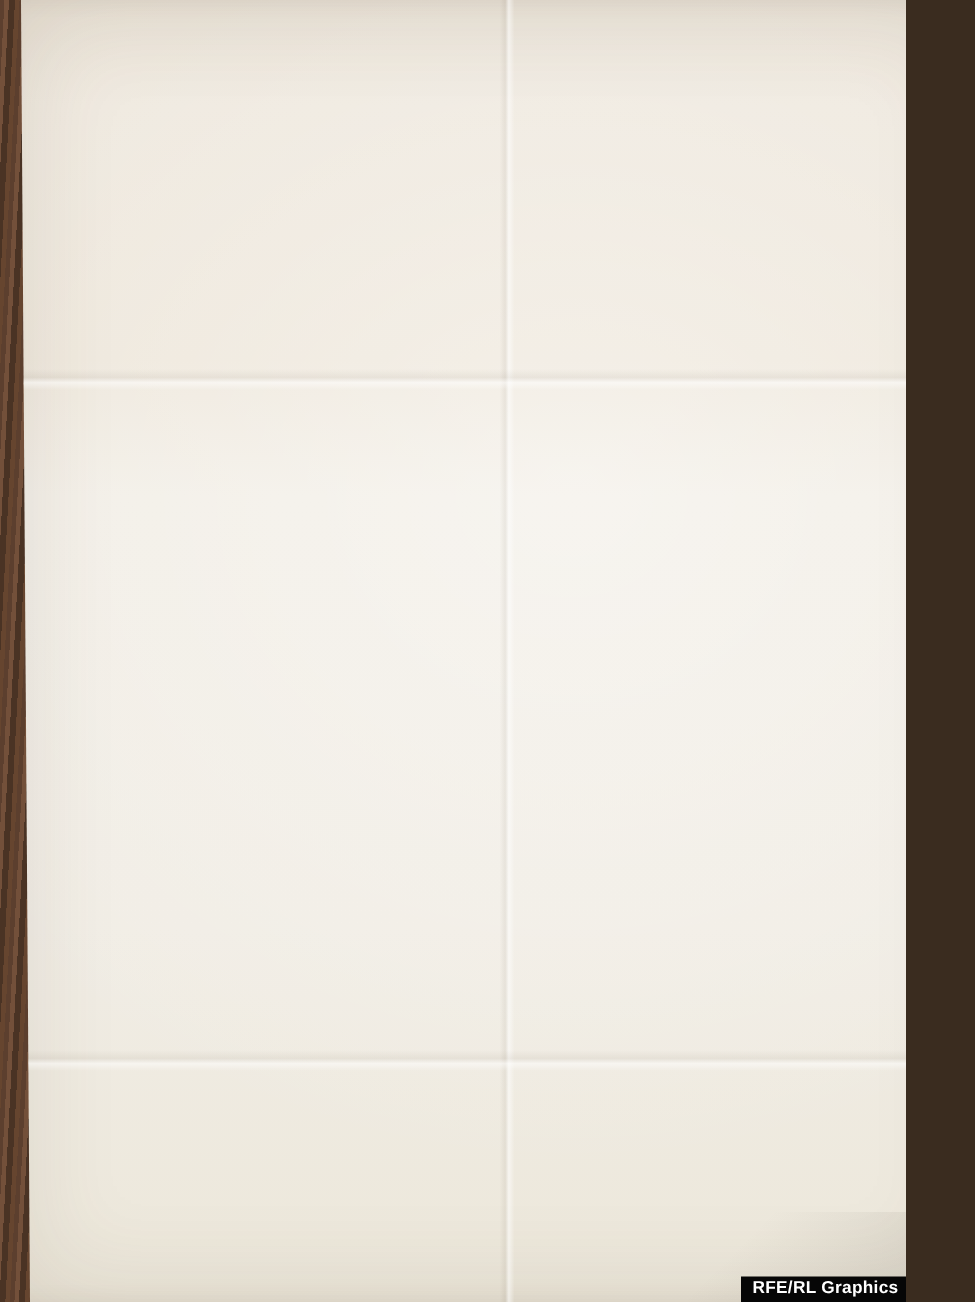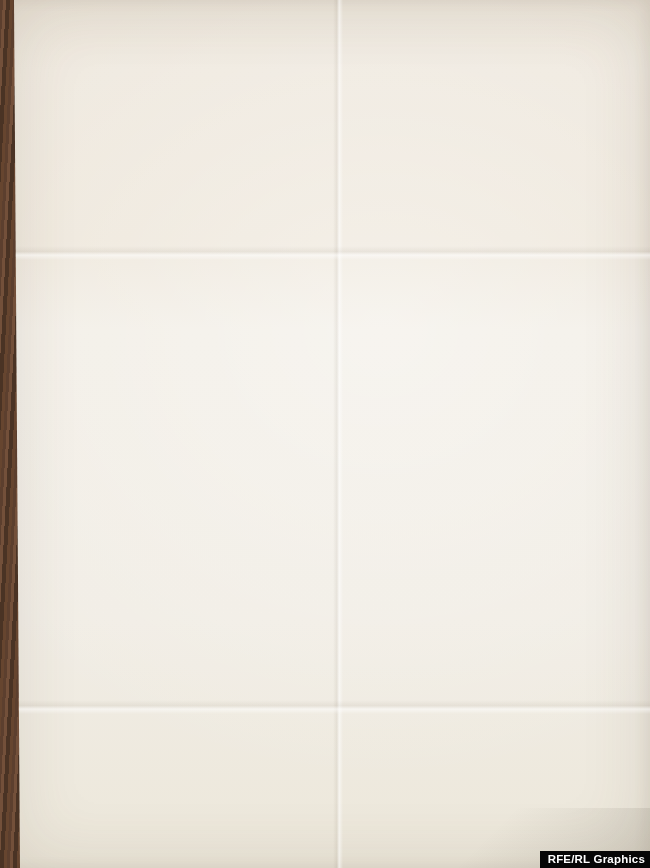--- a/index.html
+++ b/index.html
@@ -1,17 +1,17 @@
 <!DOCTYPE html>
 <html><head>
 <meta charset="utf-8">
 <style>
   html,body{margin:0;padding:0;}
   body{width:650px;height:868px;overflow:hidden;background:#3a2c1f;}
-  .photo{position:relative;width:650px;height:868px;font-family:"Liberation Serif",serif;color:#2d2b29;overflow:hidden;}
+  .photo{position:relative;width:604px;height:868px;font-family:"Liberation Serif",serif;color:#2d2b29;overflow:hidden;}
 
   
   .wood{position:absolute;left:0;top:0;width:22px;height:868px;
     background:repeating-linear-gradient(93deg,#5c3f2e 0 3px,#73503a 3px 6px,#4a3324 6px 10px,#66452f 10px 13px);
     z-index:0;}
 
   
   .paper{position:absolute;left:10px;top:0;width:640px;height:868px;z-index:1;
     background:
       radial-gradient(130% 85% at 58% 38%, rgba(255,255,255,.38), rgba(0,0,0,0) 62%),

